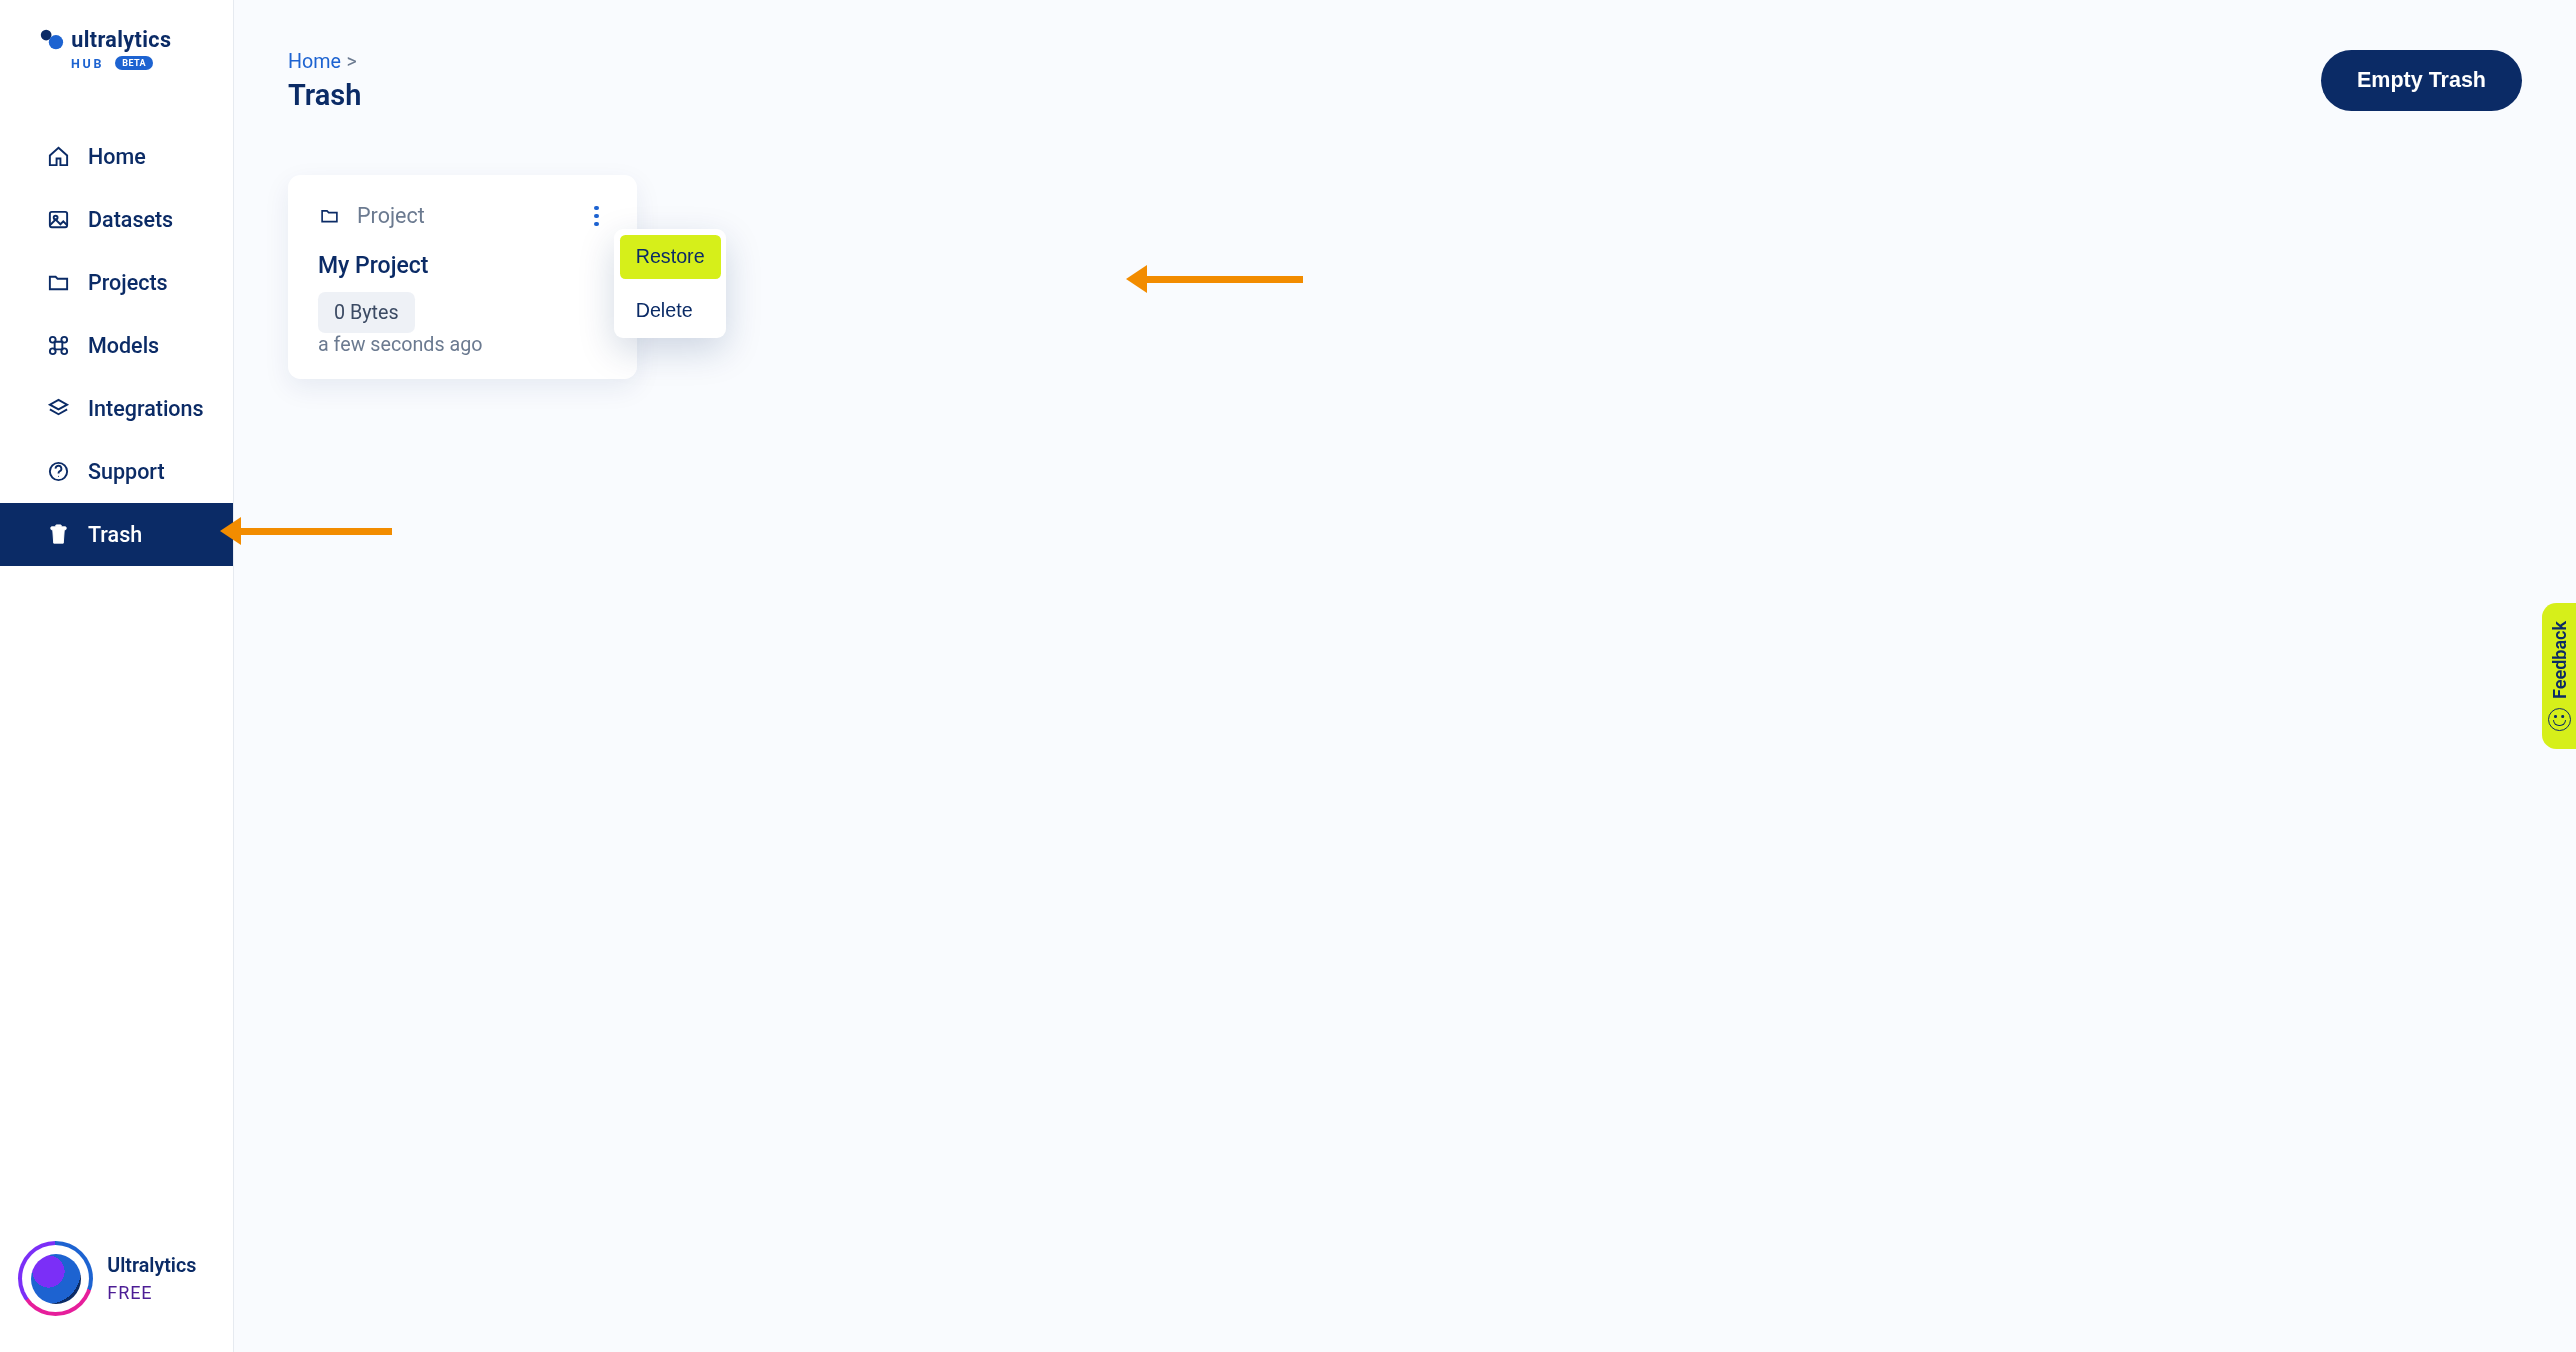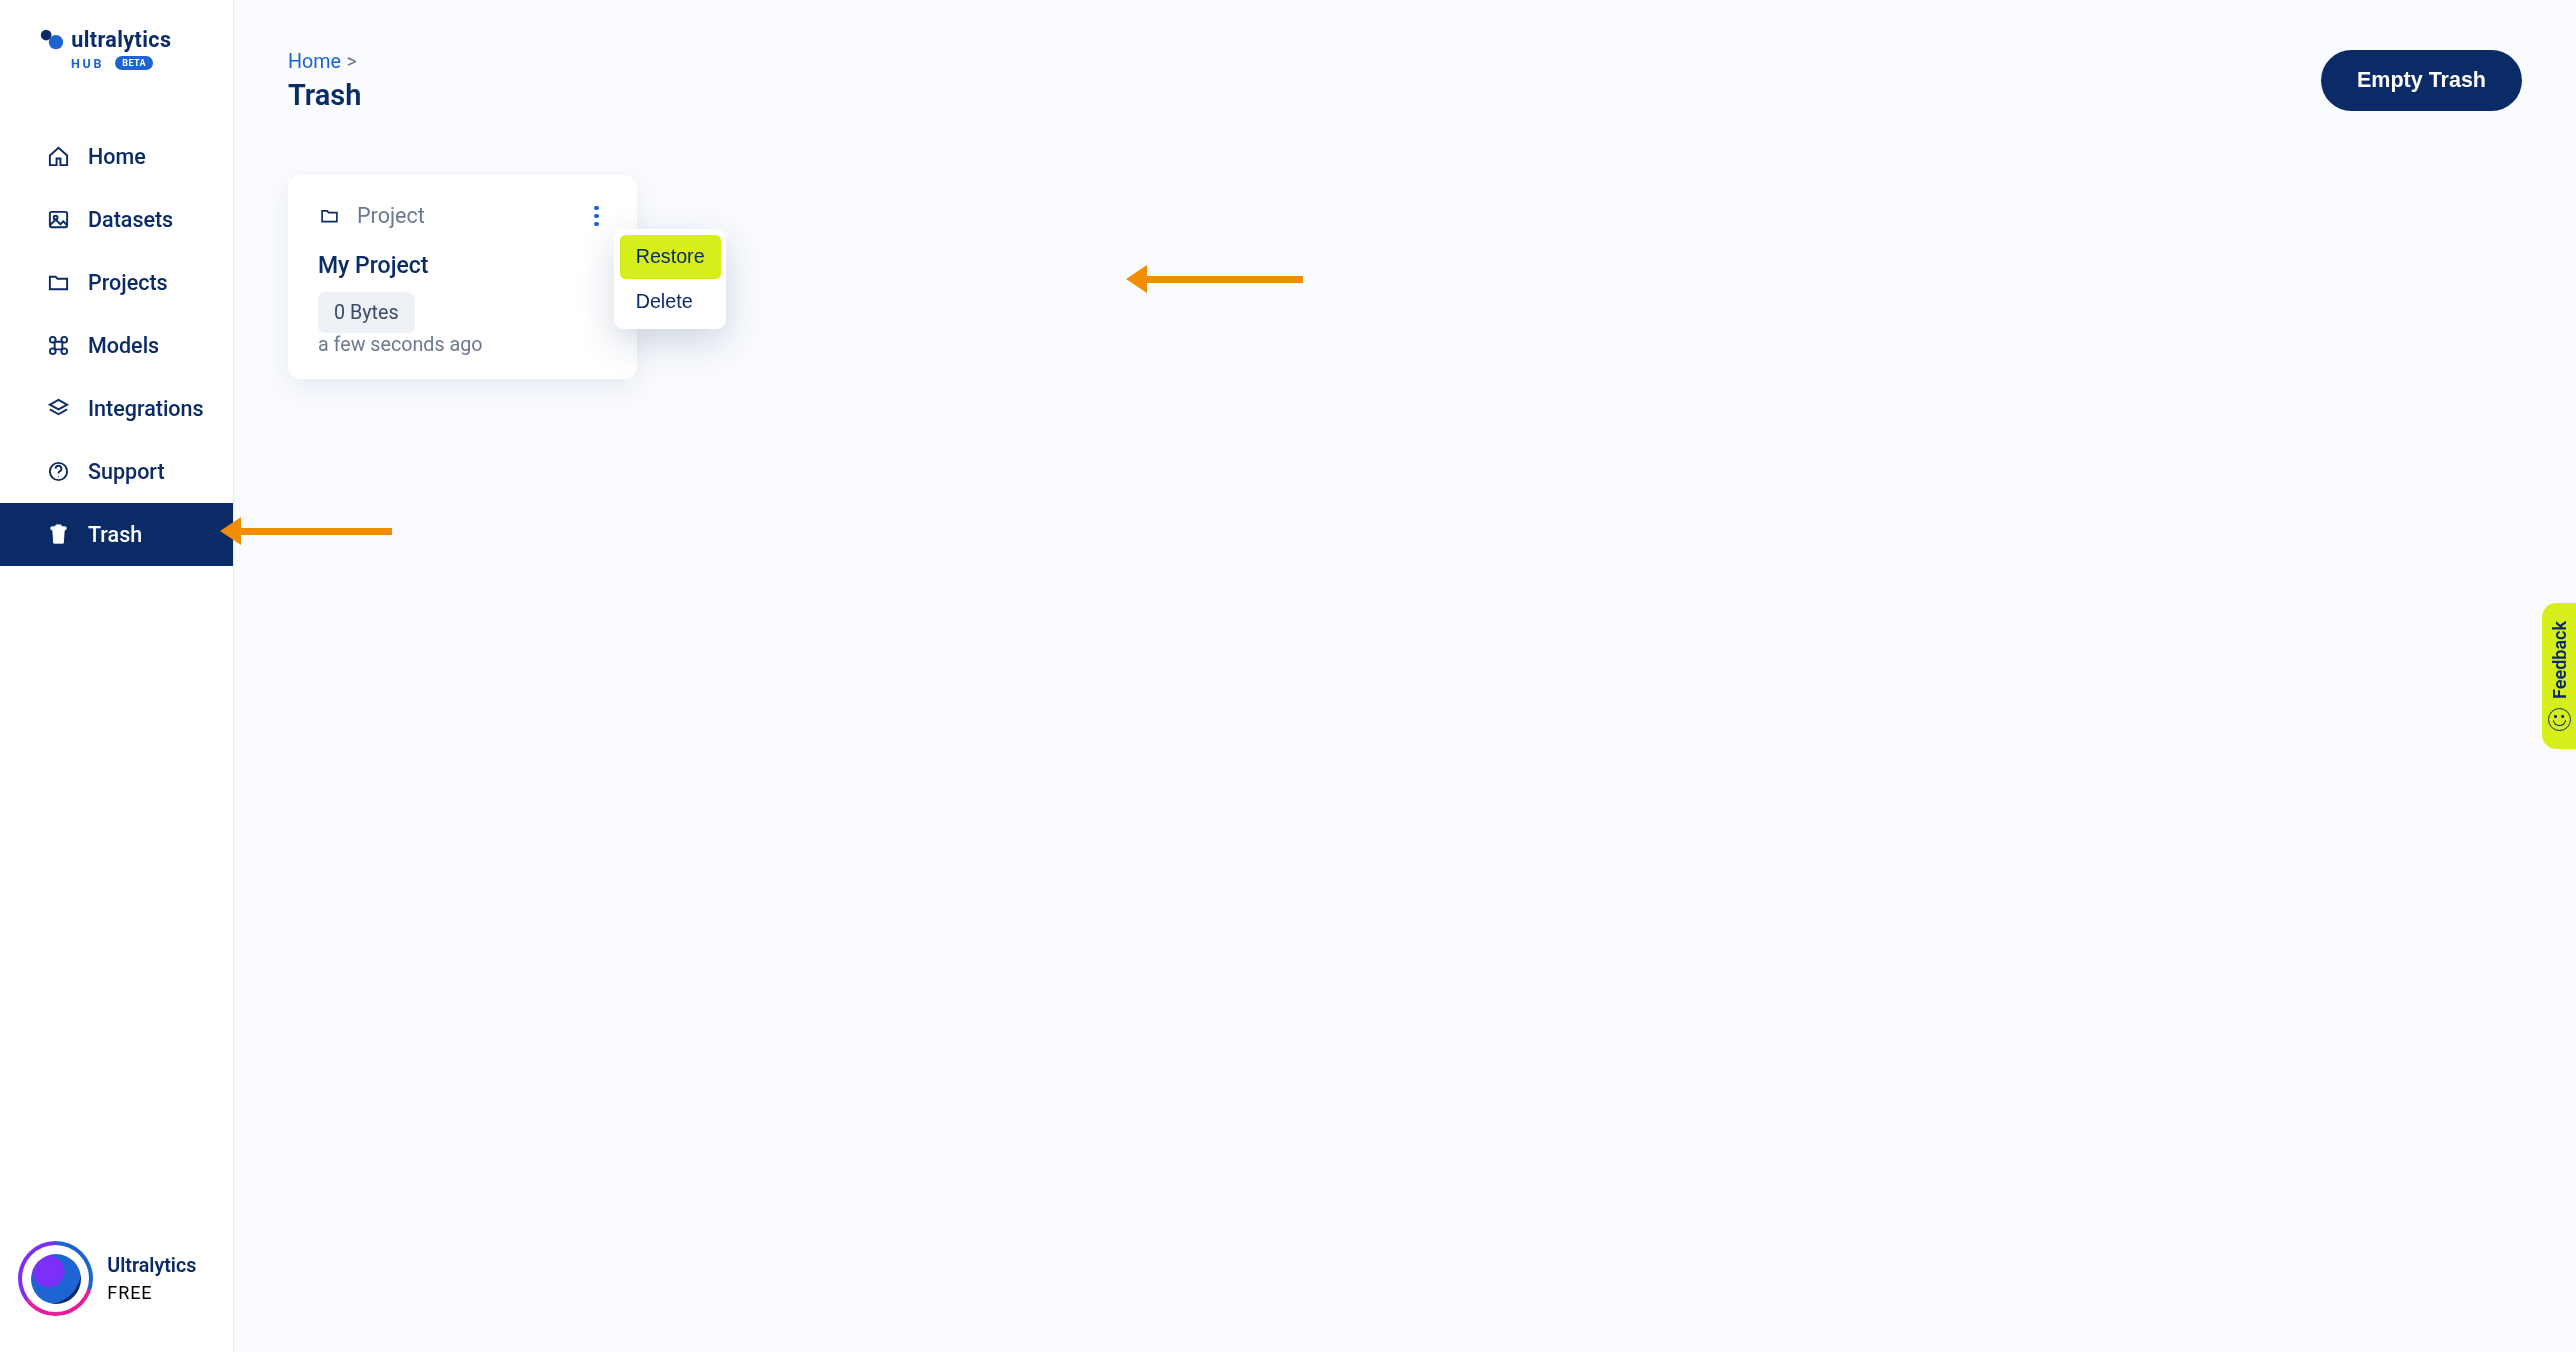--- a/index.html
+++ b/index.html
@@ -109,21 +109,21 @@
     border-radius: 50%;
     background: #fff;
     display: flex; align-items: center; justify-content: center;
   }
   .avatar-globe {
     width: 50px; height: 50px; border-radius: 50%;
     background: radial-gradient(circle at 35% 35%, #7b2ff7 0 35%, #1d63d1 35% 70%, #0b2b66 70% 100%);
   }
   .footer-text { display: flex; flex-direction: column; gap: 5.4px; }
   .footer-name { font-size: 19.7px; font-weight: 600; color: #0b2b66; }
-  .footer-tier { font-size: 18px; color: #000000; letter-spacing: 0.9px; }
+  .footer-tier { font-size: 18px; color: #4c1d95; letter-spacing: 0.9px; }
 
   
   .main { flex: 1; position: relative; overflow: auto; padding: 50px 54px; }
   .header-row {
     display: flex;
     justify-content: space-between;
     align-items: flex-start;
   }
   .breadcrumb {
     font-size: 19.7px;
@@ -210,21 +210,21 @@
   .popover {
     position: absolute;
     top: 54px;
     right: -89px;
     background: #fff;
     border-radius: 9px;
     box-shadow: 0 12.5px 36px rgba(11,43,102,0.18);
     padding: 5.4px;
     display: flex;
     flex-direction: column;
-    gap: 0;
+    gap: 9px;
     z-index: 10;
   }
   .popover-item {
     font-size: 19.7px;
     color: #0b2b66;
     padding: 10.7px 16px;
     border-radius: 5.4px;
     background: transparent;
     border: none;
     text-align: left;

